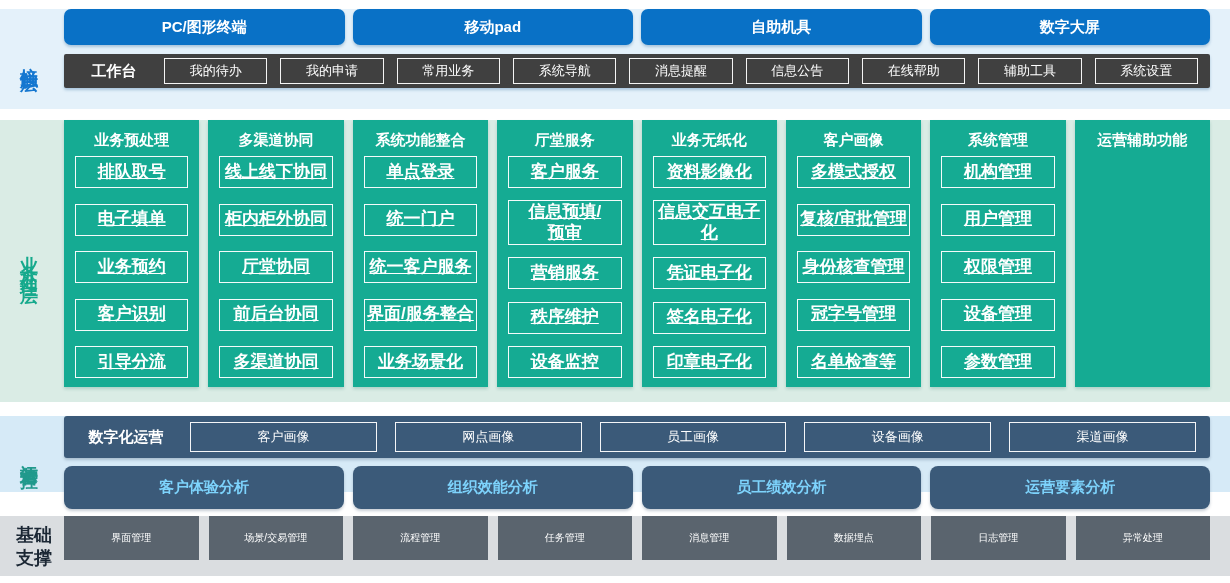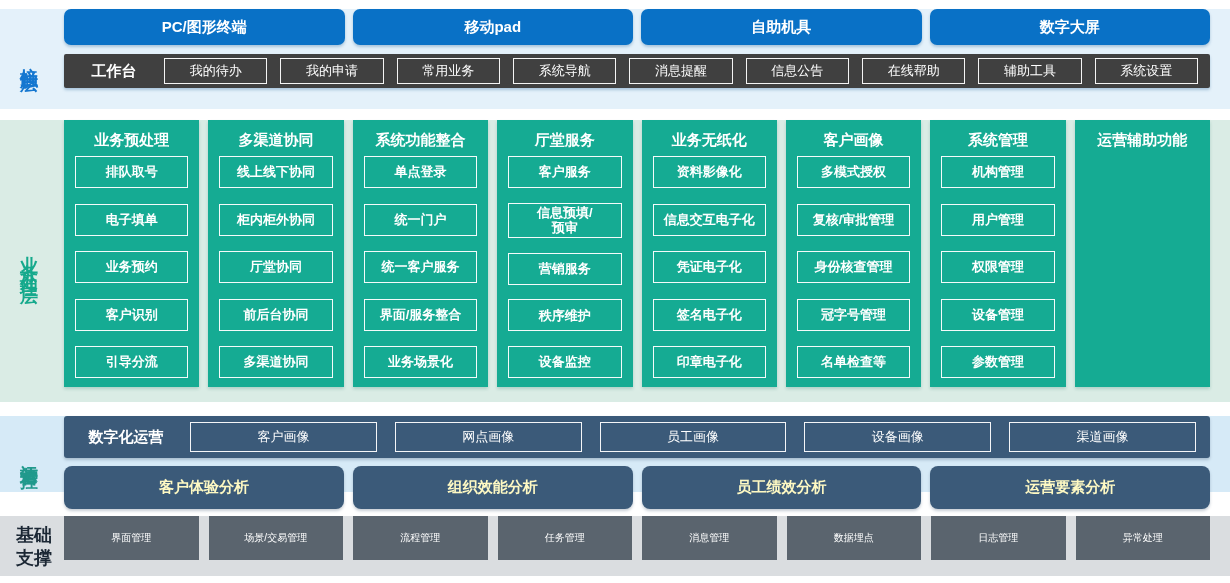--- a/index.html
+++ b/index.html
@@ -52,36 +52,37 @@
     flex:1; background:#15ab93; padding:5px 11px 9px;
     display:flex; flex-direction:column; box-shadow:0 2px 3px rgba(20,120,100,.22);
   }
   .col-title {
     height:29px; line-height:29px; text-align:center; color:#fff;
     font-size:15px; font-weight:bold; white-space:nowrap;
   }
   .col-items { flex:1; display:flex; flex-direction:column; justify-content:space-between; margin-top:2px; }
   .col-item {
     min-height:32px; border:1px solid rgba(255,255,255,.95); color:#fff;
-    font-size:13px; font-weight:bold; line-height:1.2; padding:1px 2px;
+    font-size:17px; font-weight:bold; line-height:1.2; padding:1px 2px;
     display:flex; align-items:center; justify-content:center; text-align:center;
     white-space:pre-line;
+    text-decoration:underline;
   }
 
   
   .digibar {
     margin:10px 20px 0 64px; height:42px; background:#3b5a79; border-radius:3px;
     display:flex; align-items:center; padding:0 14px; gap:16px;
     box-shadow:0 2px 3px rgba(30,60,90,.25);
   }
   .digibar-label { flex:0 0 96px; text-align:center; color:#fff; font-size:15px; font-weight:bold; }
   .profiles { flex:1; display:flex; gap:18px; height:30px;border-radius:7px; }
   .analyses { margin:8px 20px 0 64px; display:flex; gap:9px; }
   .analysis {
-    flex:1; height:43px; background:#3b5a79; border-radius:8px; color:#fef9c3;
+    flex:1; height:43px; background:#3b5a79; border-radius:8px; color:#7dd3fc;
     font-size:15px; font-weight:bold; display:flex; align-items:center; justify-content:center;
     box-shadow:0 2px 3px rgba(30,60,90,.25);
   }
 
   
   .foundrow { margin:10px 20px 0 64px; display:flex; gap:10px; }
   .found-item {
     flex:1; height:44px; background:#5a646e; color:#fff; font-size:10px;
     display:flex; align-items:center; justify-content:center; white-space:nowrap;
   }

